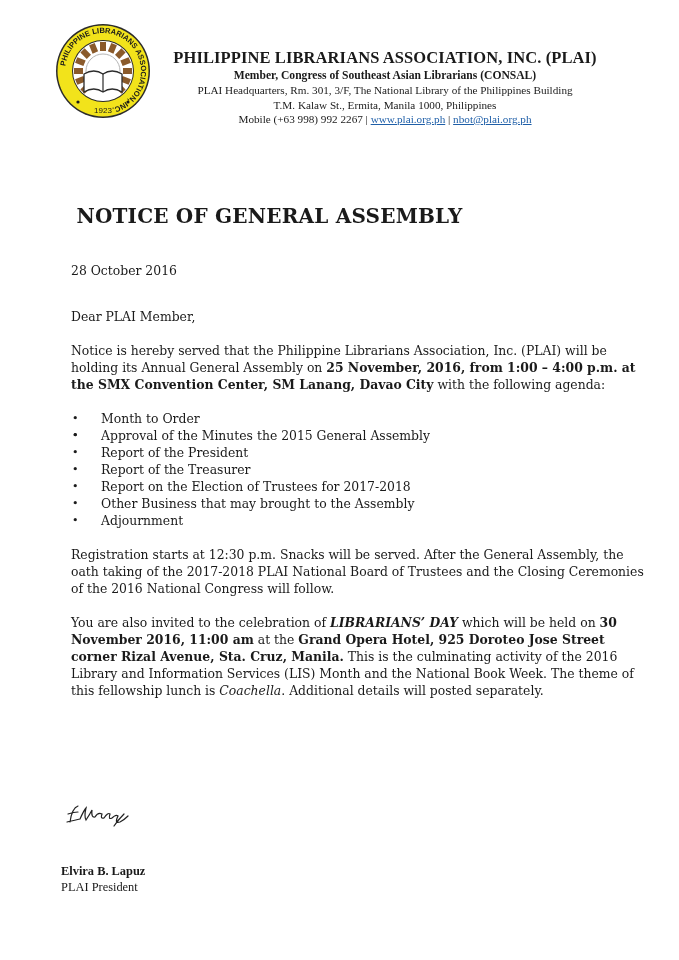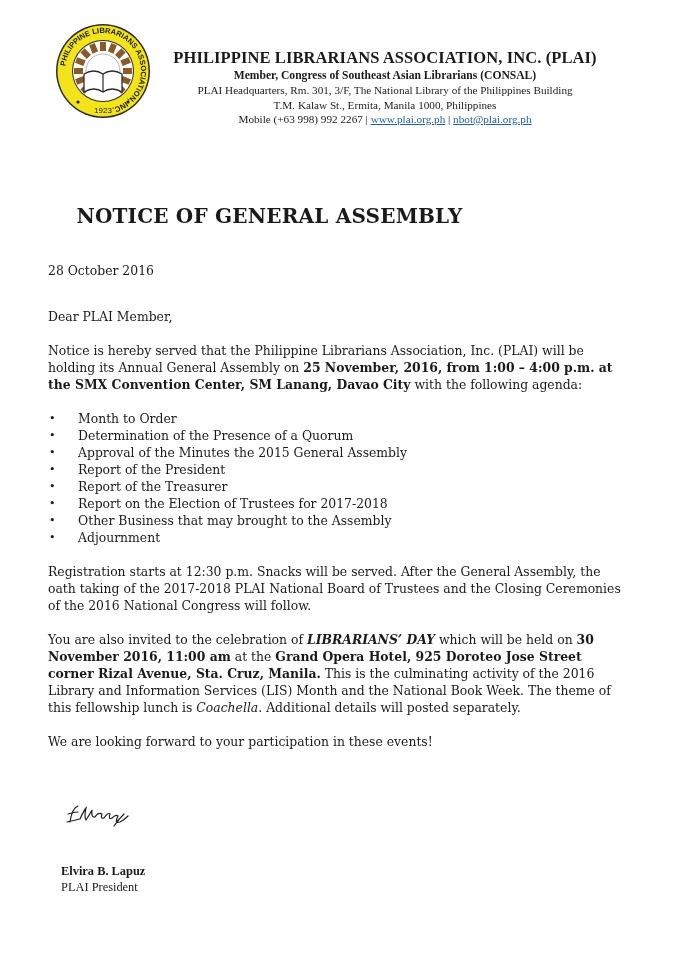--- a/index.html
+++ b/index.html
@@ -11,21 +11,21 @@
 
   .letterhead { position: absolute; left: 165px; top: 48px; width: 440px; text-align: center; }
   .lh-org { font-size: 16.5px; font-weight: bold; letter-spacing: 0.1px; line-height: 20px; }
   .lh-member { font-size: 11.6px; font-weight: bold; line-height: 15px; }
   .lh-addr { font-size: 11.2px; line-height: 14.5px; }
   .lh-link { color: #1f5fa8; text-decoration: underline; }
 
   .title { position: absolute; left: 0; width: 539px; top: 204px; text-align: center;
            font-size: 20px; font-weight: bold; letter-spacing: 0.2px; }
 
-  .content { position: absolute; left: 48px; top: 262px; width: 575px; font-size: 12.4px; line-height: 17px; }
+  .content { position: absolute; left: 71px; top: 262px; width: 575px; font-size: 12.4px; line-height: 17px; }
   .content p { margin: 0; }
   .date { }
   .salutation { margin-top: 29px !important; }
   .para1 { margin-top: 17px !important; }
   .agenda { list-style: none; margin: 17px 0 0 0; padding: 0; }
   .agenda li { position: relative; padding-left: 30px; line-height: 17px; }
   .agenda li .bullet { position: absolute; left: 1px; top: 0; font-size: 11px; }
   .para2 { margin-top: 17px !important; }
   .para3 { margin-top: 17px !important; }
   .para4 { margin-top: 17px !important; }
@@ -91,31 +91,30 @@
 </div>
 
 <div class="title body-font">NOTICE OF GENERAL ASSEMBLY</div>
 
 <div class="content body-font">
   <p class="date">28 October 2016</p>
   <p class="salutation">Dear PLAI Member,</p>
   <p class="para1"><span>Notice is hereby served that the Philippine Librarians Association, Inc. (PLAI) will be holding its Annual General Assembly on </span><b>25 November, 2016, from 1:00 – 4:00 p.m. at the SMX Convention Center, SM Lanang, Davao City</b><span> with the following agenda:</span></p>
   <ul class="agenda">
     <li><span class="bullet">•</span><span>Month to Order</span></li>
-    <li><span class="bullet">•</span><span>Determination of the Presence of a Quorum</span></li>
+    <li><span class="bullet">•</span></li>
     <li><span class="bullet">•</span><span>Approval of the Minutes the 2015 General Assembly</span></li>
     <li><span class="bullet">•</span><span>Report of the President</span></li>
     <li><span class="bullet">•</span><span>Report of the Treasurer</span></li>
     <li><span class="bullet">•</span><span>Report on the Election of Trustees for 2017-2018</span></li>
     <li><span class="bullet">•</span><span>Other Business that may brought to the Assembly</span></li>
     <li><span class="bullet">•</span><span>Adjournment</span></li>
   </ul>
   <p class="para2">Registration starts at 12:30 p.m. Snacks will be served. After the General Assembly, the oath taking of the 2017-2018 PLAI National Board of Trustees and the Closing Ceremonies of the 2016 National Congress will follow.</p>
   <p class="para3"><span>You are also invited to the celebration of </span><span class="bi">LIBRARIANS’ DAY</span><span> which will be held on </span><b>30 November 2016, 11:00 am</b><span> at the </span><b>Grand Opera Hotel, 925 Doroteo Jose Street corner Rizal Avenue, Sta. Cruz, Manila.</b><span> This is the culminating activity of the 2016 Library and Information Services (LIS) Month and the National Book Week. The theme of this fellowship lunch is </span><span class="i">Coachella</span><span>. Additional details will posted separately.</span></p>
-  <p class="para4">We are looking forward to your participation in these events!</p>
 </div>
 
 <svg class="signature" viewBox="0 0 90 34">
   <path d="M8 22 Q10 8 16 6 M6 14 Q12 12 16 12 M5 22 Q14 20 18 19 Q22 10 24 8 Q22 16 24 20 Q28 14 30 10 Q29 18 33 17 Q36 12 40 14 Q38 19 42 18 Q46 12 48 14 Q46 20 50 18 Q54 14 56 16 Q52 24 58 22 Q62 20 66 16 M52 26 Q56 20 62 14" fill="none" stroke="#222" stroke-width="1.2" stroke-linecap="round"></path>
 </svg>
 <div class="signer serif">
   <div class="signer-name">Elvira B. Lapuz</div>
   <div>PLAI President</div>
 </div>
 

